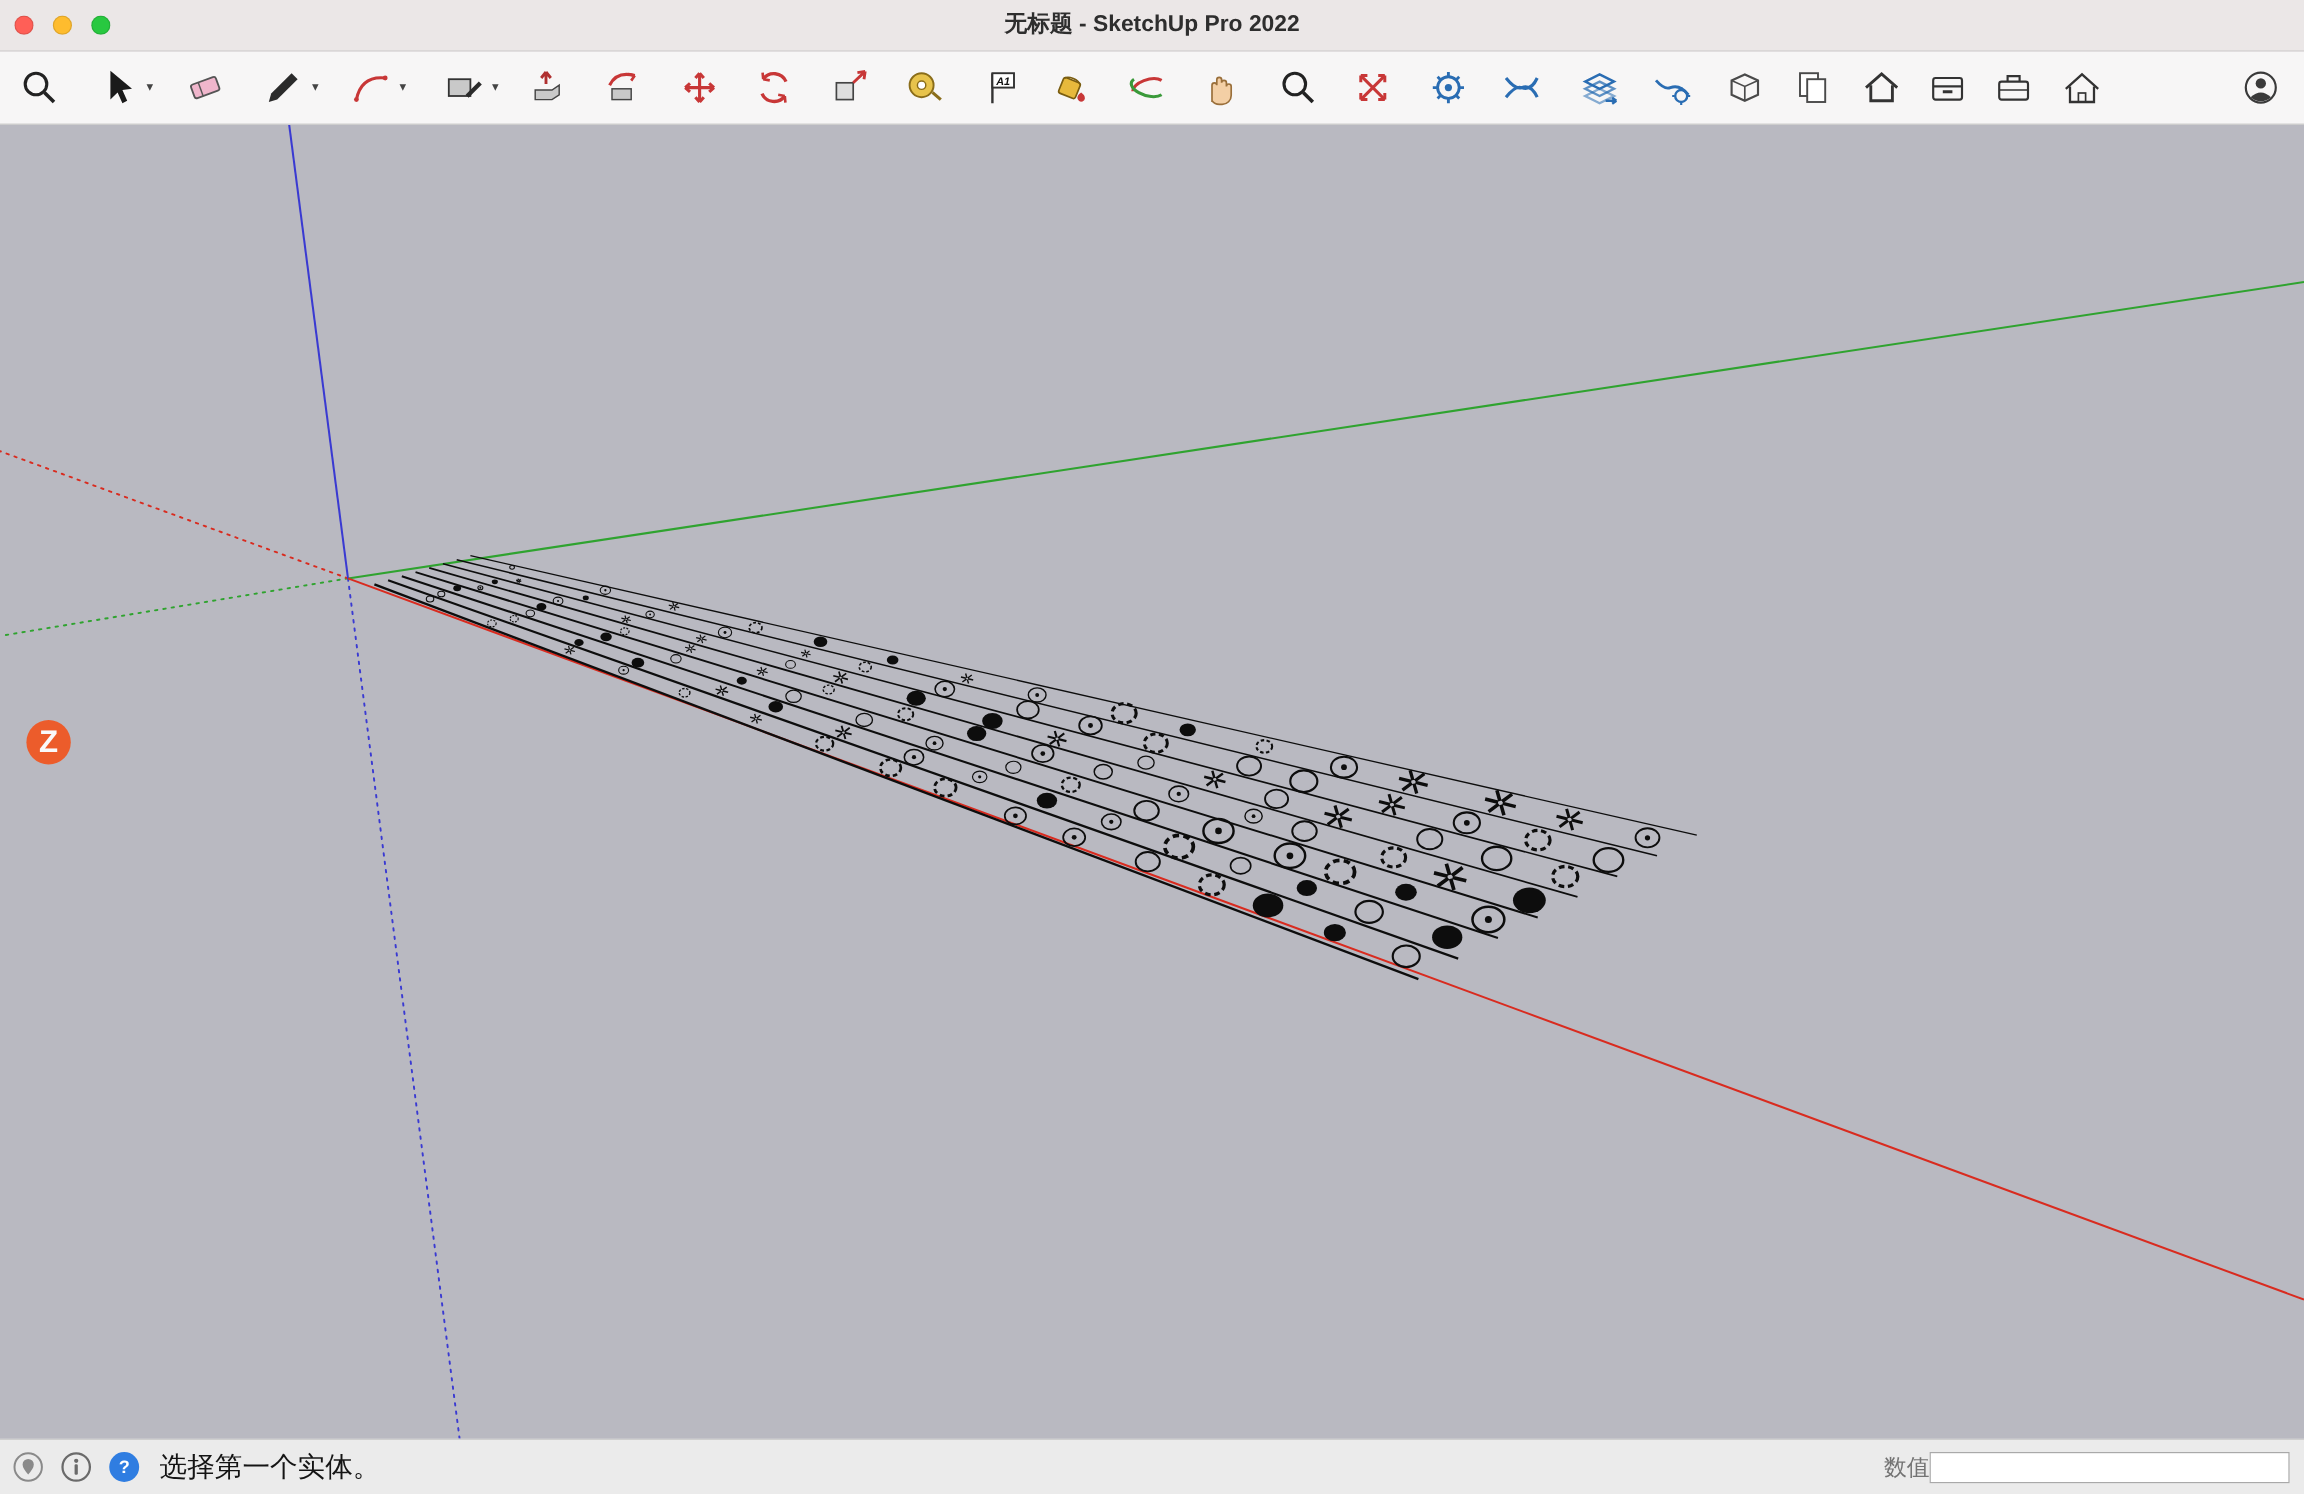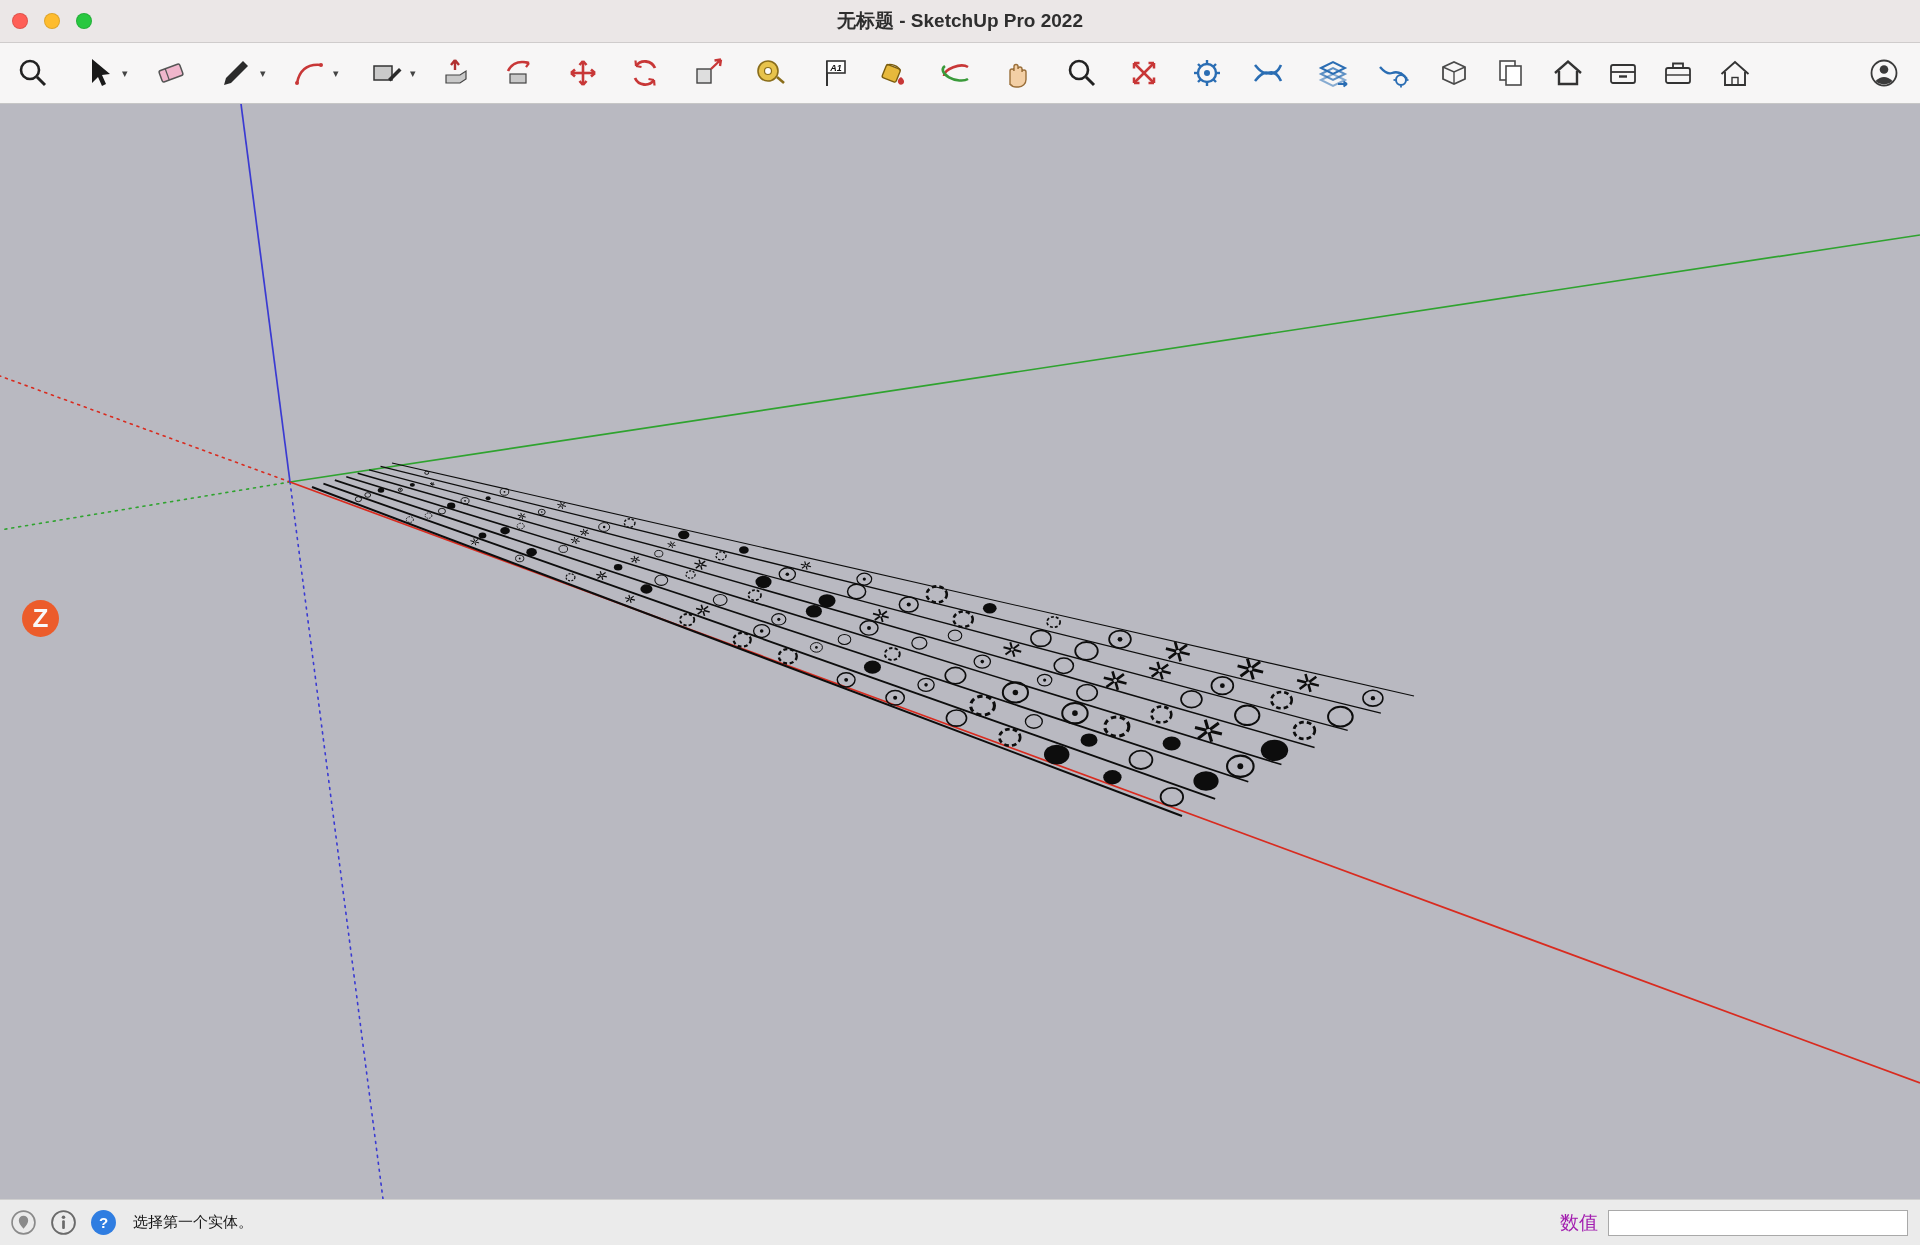--- a/index.html
+++ b/index.html
@@ -17,23 +17,23 @@
   .caret{position:absolute;top:22px;font-size:11px;color:#444;line-height:16px;}
   
   .viewport{position:absolute;top:104px;left:0;width:1920px;height:1095px;background:#b9b9c1;overflow:hidden;}
   .viewport svg{position:absolute;top:0;left:0;}
   .watermark{position:absolute;left:22px;top:496px;display:flex;align-items:center;gap:11px;opacity:.92;z-index:5;pointer-events:none;}
   .wm-logo{width:37px;height:37px;border-radius:50%;color:#fff;font-weight:bold;font-size:26px;display:flex;align-items:center;justify-content:center;}
   .wm-text{font-size:43px;font-weight:bold;color:#4c4c4c;letter-spacing:.5px;}
   
   .statusbar{position:absolute;left:0;right:0;bottom:0;height:45px;background:#ebebeb;border-top:1px solid #cfcfcf;display:flex;align-items:center;z-index:30;}
   .status-icons{display:flex;align-items:center;gap:13px;margin-left:10px;}
-  .status-msg{font-size:15px;color:#141414;margin-left:16px;}
+  .status-msg{font-size:23px;color:#141414;margin-left:16px;}
   .spacer{flex:1;}
-  .measure-label{font-size:19px;color:#a21caf;margin-right:10px;}
+  .measure-label{font-size:19px;color:#737373;margin-right:0;}
   .measure-input{width:286px;height:24px;border:1px solid #a9a9a9;background:#fff;font-size:16px;padding:0 6px;margin-right:12px;box-sizing:content-box;outline:none;}
 </style>
 </head>
 <body>
 
 <div class="titlebar">
   <span id="lights"><span class="light" style="left: 12px; background: rgb(255, 95, 87);"></span><span class="light" style="left: 44px; background: rgb(254, 188, 46);"></span><span class="light" style="left: 76px; background: rgb(40, 200, 64);"></span></span>
   <span class="title">无标题 - SketchUp Pro 2022</span>
 </div>
 

